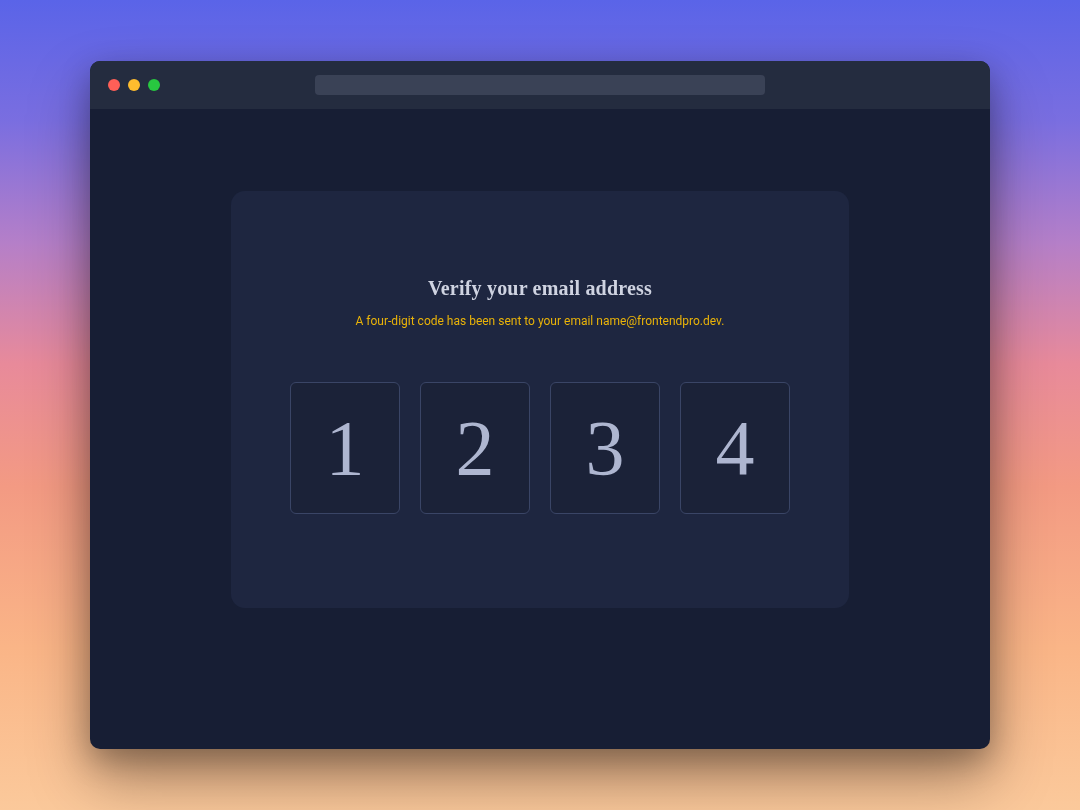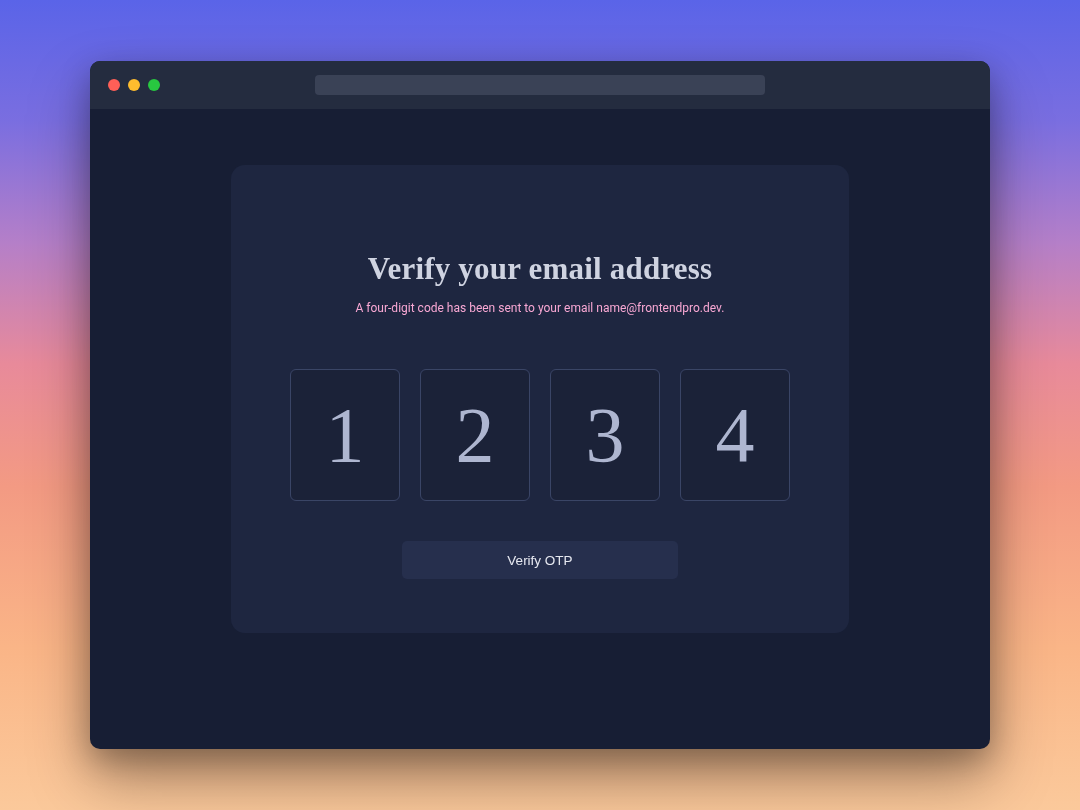--- a/index.html
+++ b/index.html
@@ -76,29 +76,29 @@
     border-radius: 14px;
     padding: 86px 60px 54px 60px;
     display: flex;
     flex-direction: column;
     align-items: center;
   }
 
   .title {
     font-family: Georgia, "Times New Roman", serif;
     font-weight: 600;
-    font-size: 31px;
+    font-size: 20px;
     color: #cfd3e1;
     letter-spacing: 0.2px;
     margin-bottom: 12px;
   }
 
   .subtitle {
     font-size: 12px;
-    color: #f9a8d4;
+    color: #eab308;
     text-align: center;
     line-height: 1.5;
     margin-bottom: 52px;
   }
   .subtitle .line { display: block; }
 
   .otp-row {
     display: flex;
     gap: 20px;
     margin-bottom: 40px;
@@ -154,16 +154,15 @@
         <span class="line">A four-digit code has been sent to your email name@frontendpro.dev.</span>
       </p>
 
       <div class="otp-row">
         <input class="otp-cell" maxlength="1" value="1" style="">
         <input class="otp-cell" maxlength="1" value="2" style="">
         <input class="otp-cell" maxlength="1" value="3" style="">
         <input class="otp-cell" maxlength="1" value="4" style="">
       </div>
 
-      <button class="verify-btn">Verify OTP</button>
     </div>
   </div>
 </div>
 
 </body></html>

